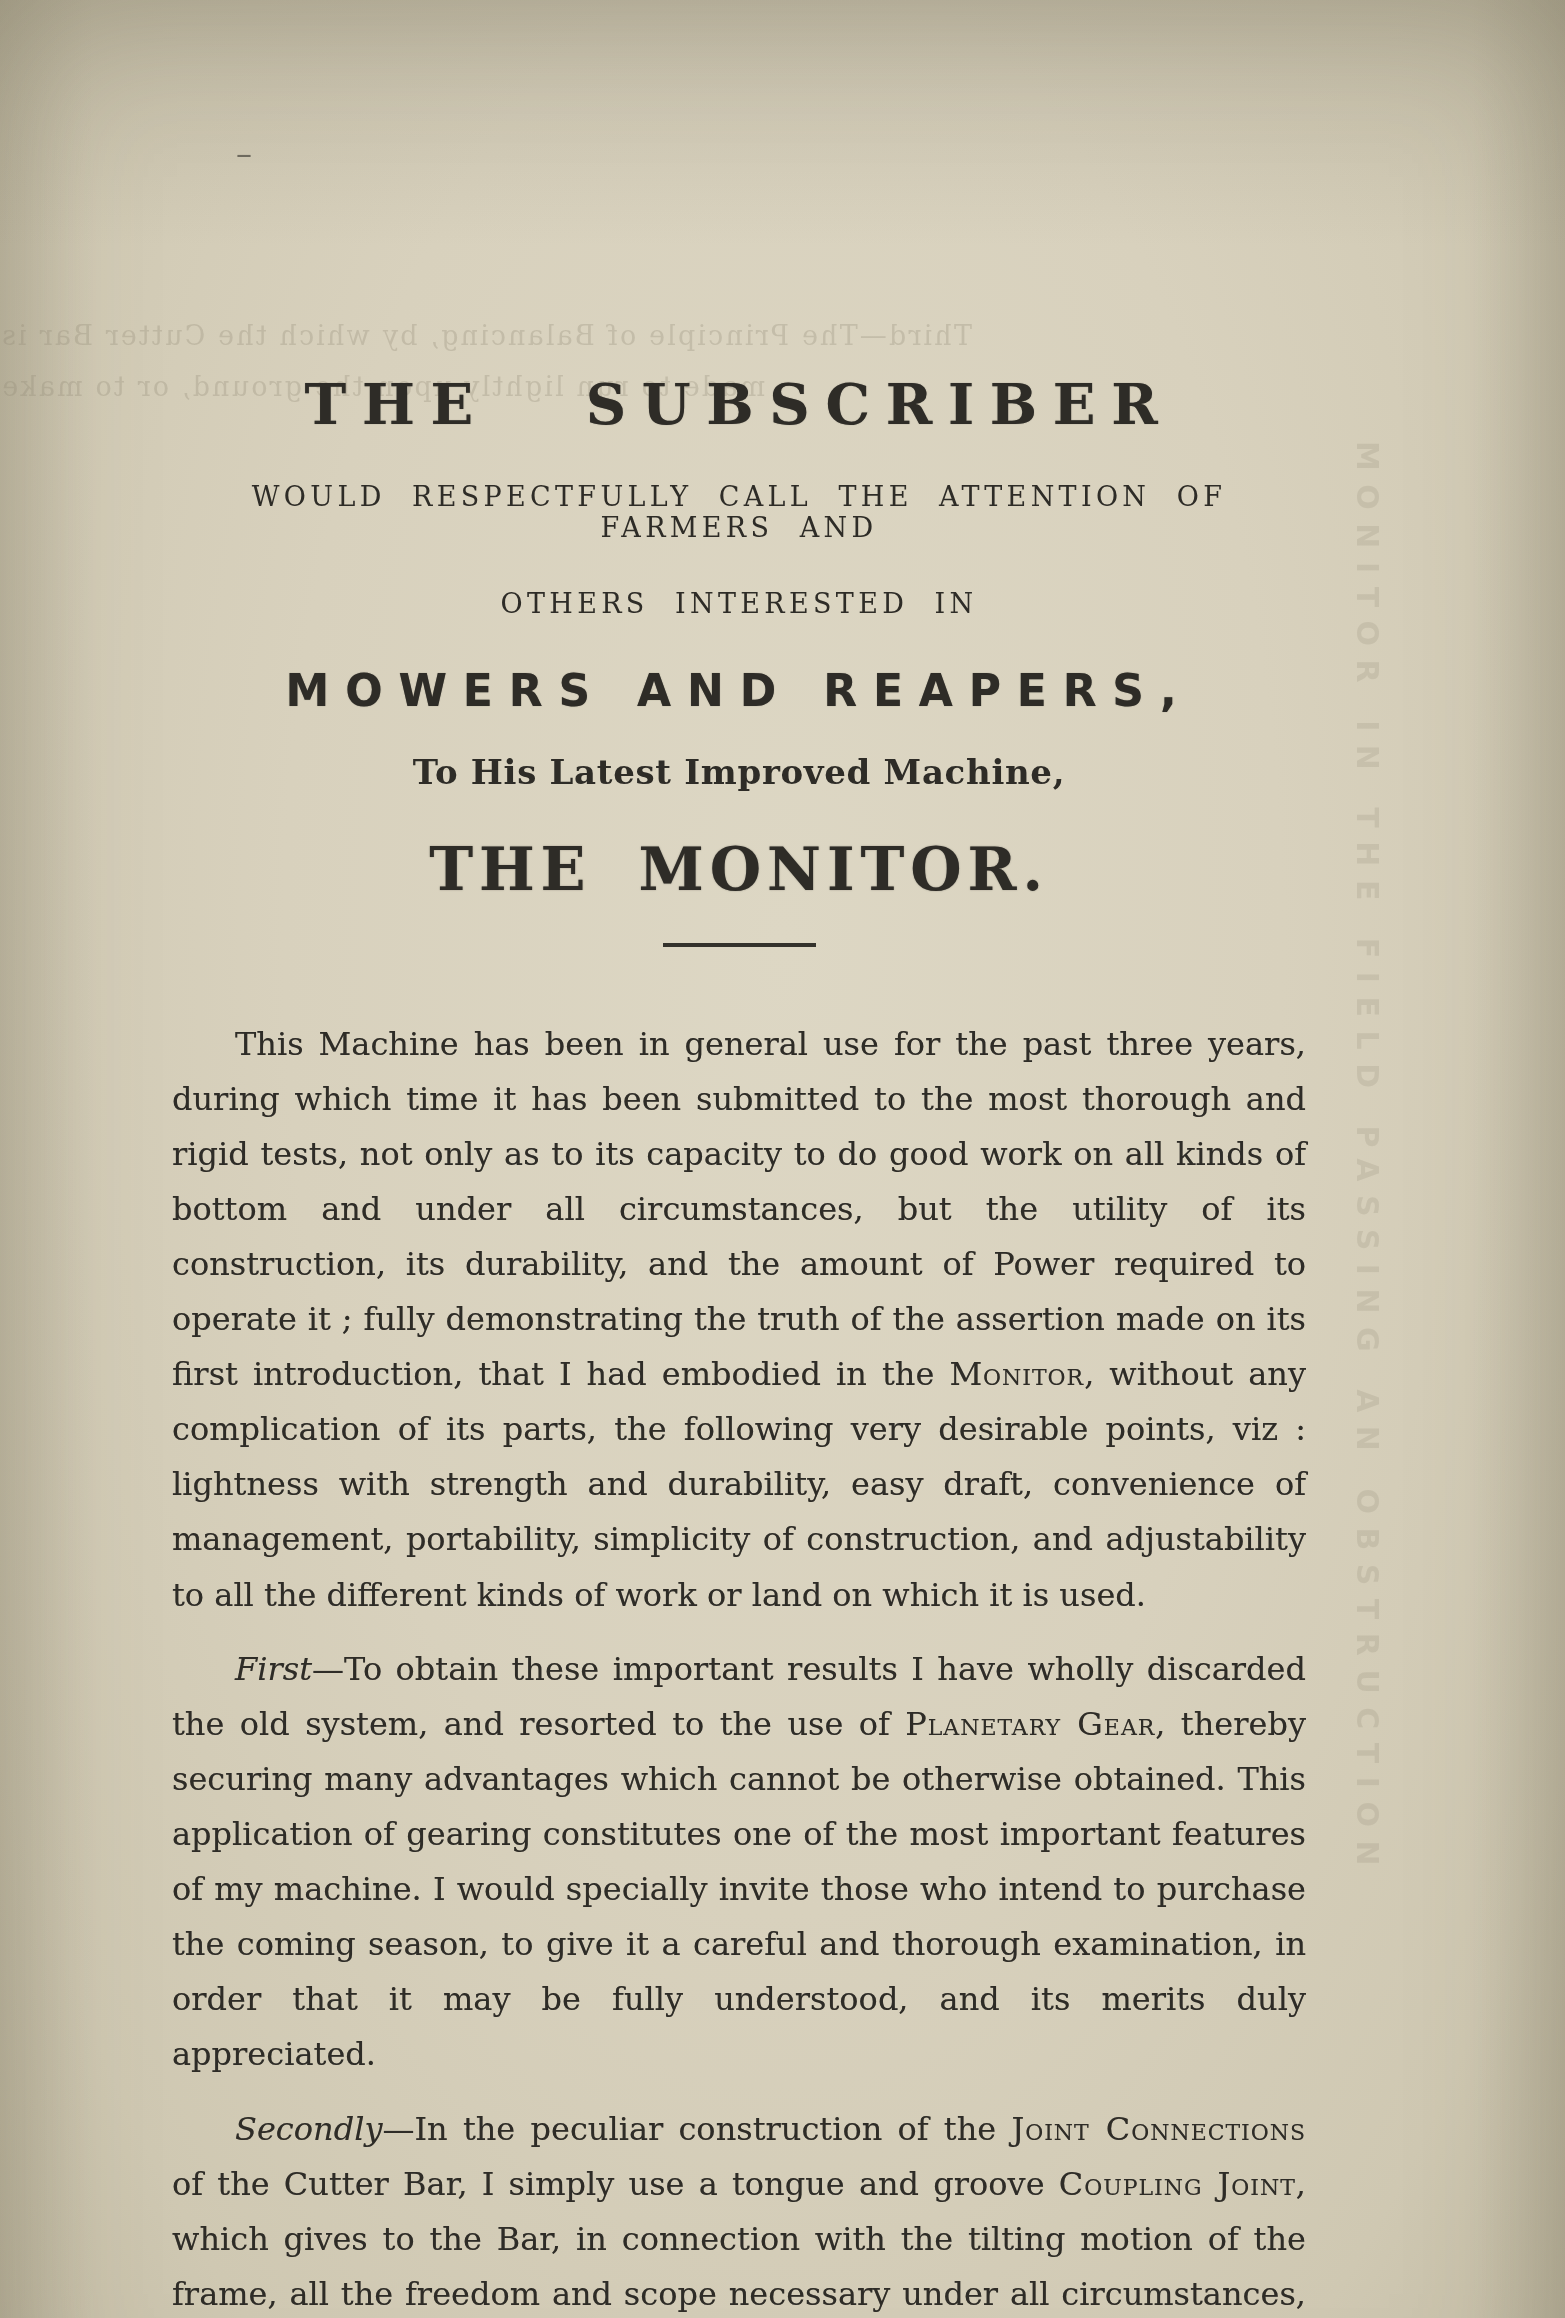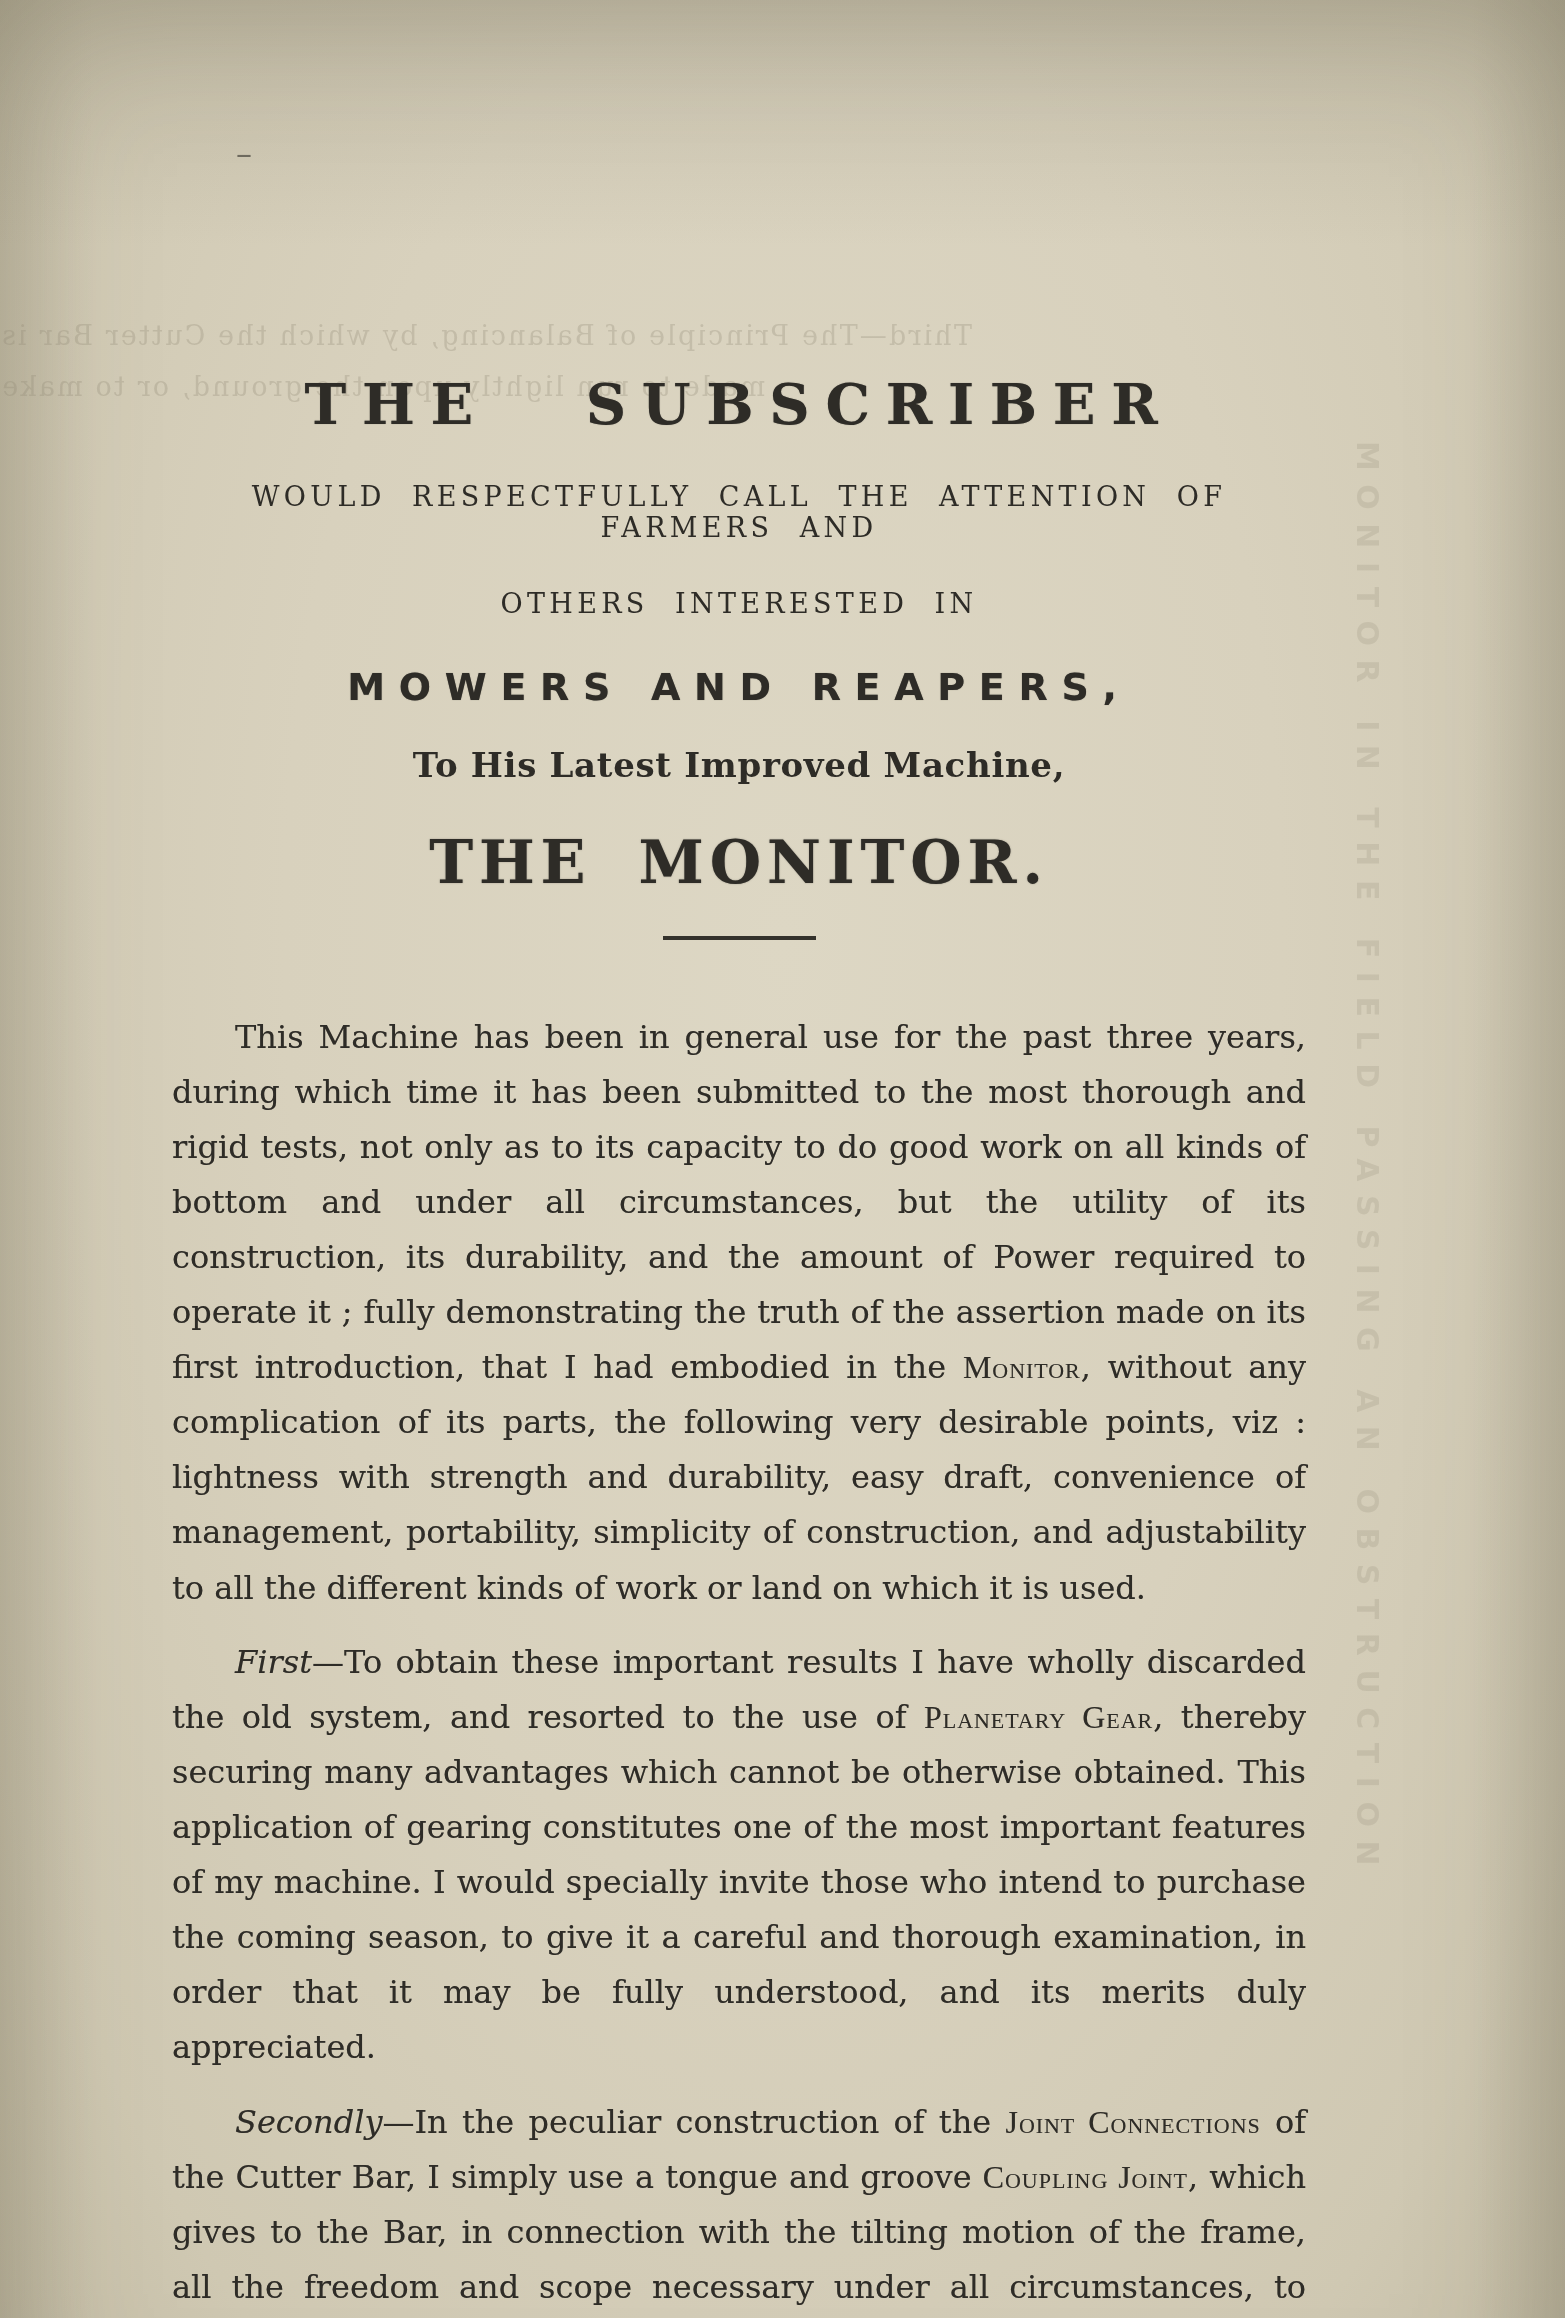--- a/index.html
+++ b/index.html
@@ -88,21 +88,21 @@
     font-size: 27px;
     letter-spacing: 0.16em;
     word-spacing: 0.5em;
   }
   .lead + .lead { margin-top: 45px; }
   .product {
     margin: 46px 0 0 0;
     text-align: center;
     font-family: "DejaVu Sans", sans-serif;
     font-weight: 800;
-    font-size: 38px;
+    font-size: 44px;
     letter-spacing: 0.36em;
     text-shadow: 0 0 0.9px rgba(46,44,39,0.55);
   }
   .intro {
     margin: 36px 0 0 0;
     text-align: center;
     font-weight: bold;
     font-size: 34px;
     letter-spacing: 0.02em;
   }
@@ -124,21 +124,21 @@
   .body-para {
     margin: 0;
     font-size: 32px;
     line-height: 1.72;
     text-align: justify;
     text-indent: 63px;
     text-shadow: 0 0 0.5px rgba(46,44,39,0.35);
   }
   .body-para + .body-para { margin-top: 19.5px; }
   .it { font-style: italic; }
-  .sc { font-variant: small-caps; letter-spacing: 0.03em; font-family: Liberation Serif, serif; }
+  .sc { font-variant: small-caps; letter-spacing: 0.03em; }
 </style>
 </head>
 <body>
 
 <div class="page">
 
   <div class="bleed bleed-top-1">Third—The Principle of Balancing, by which the Cutter Bar is</div>
 
   <div class="bleed bleed-top-2">made to run lightly upon the ground, or to make</div>
 

